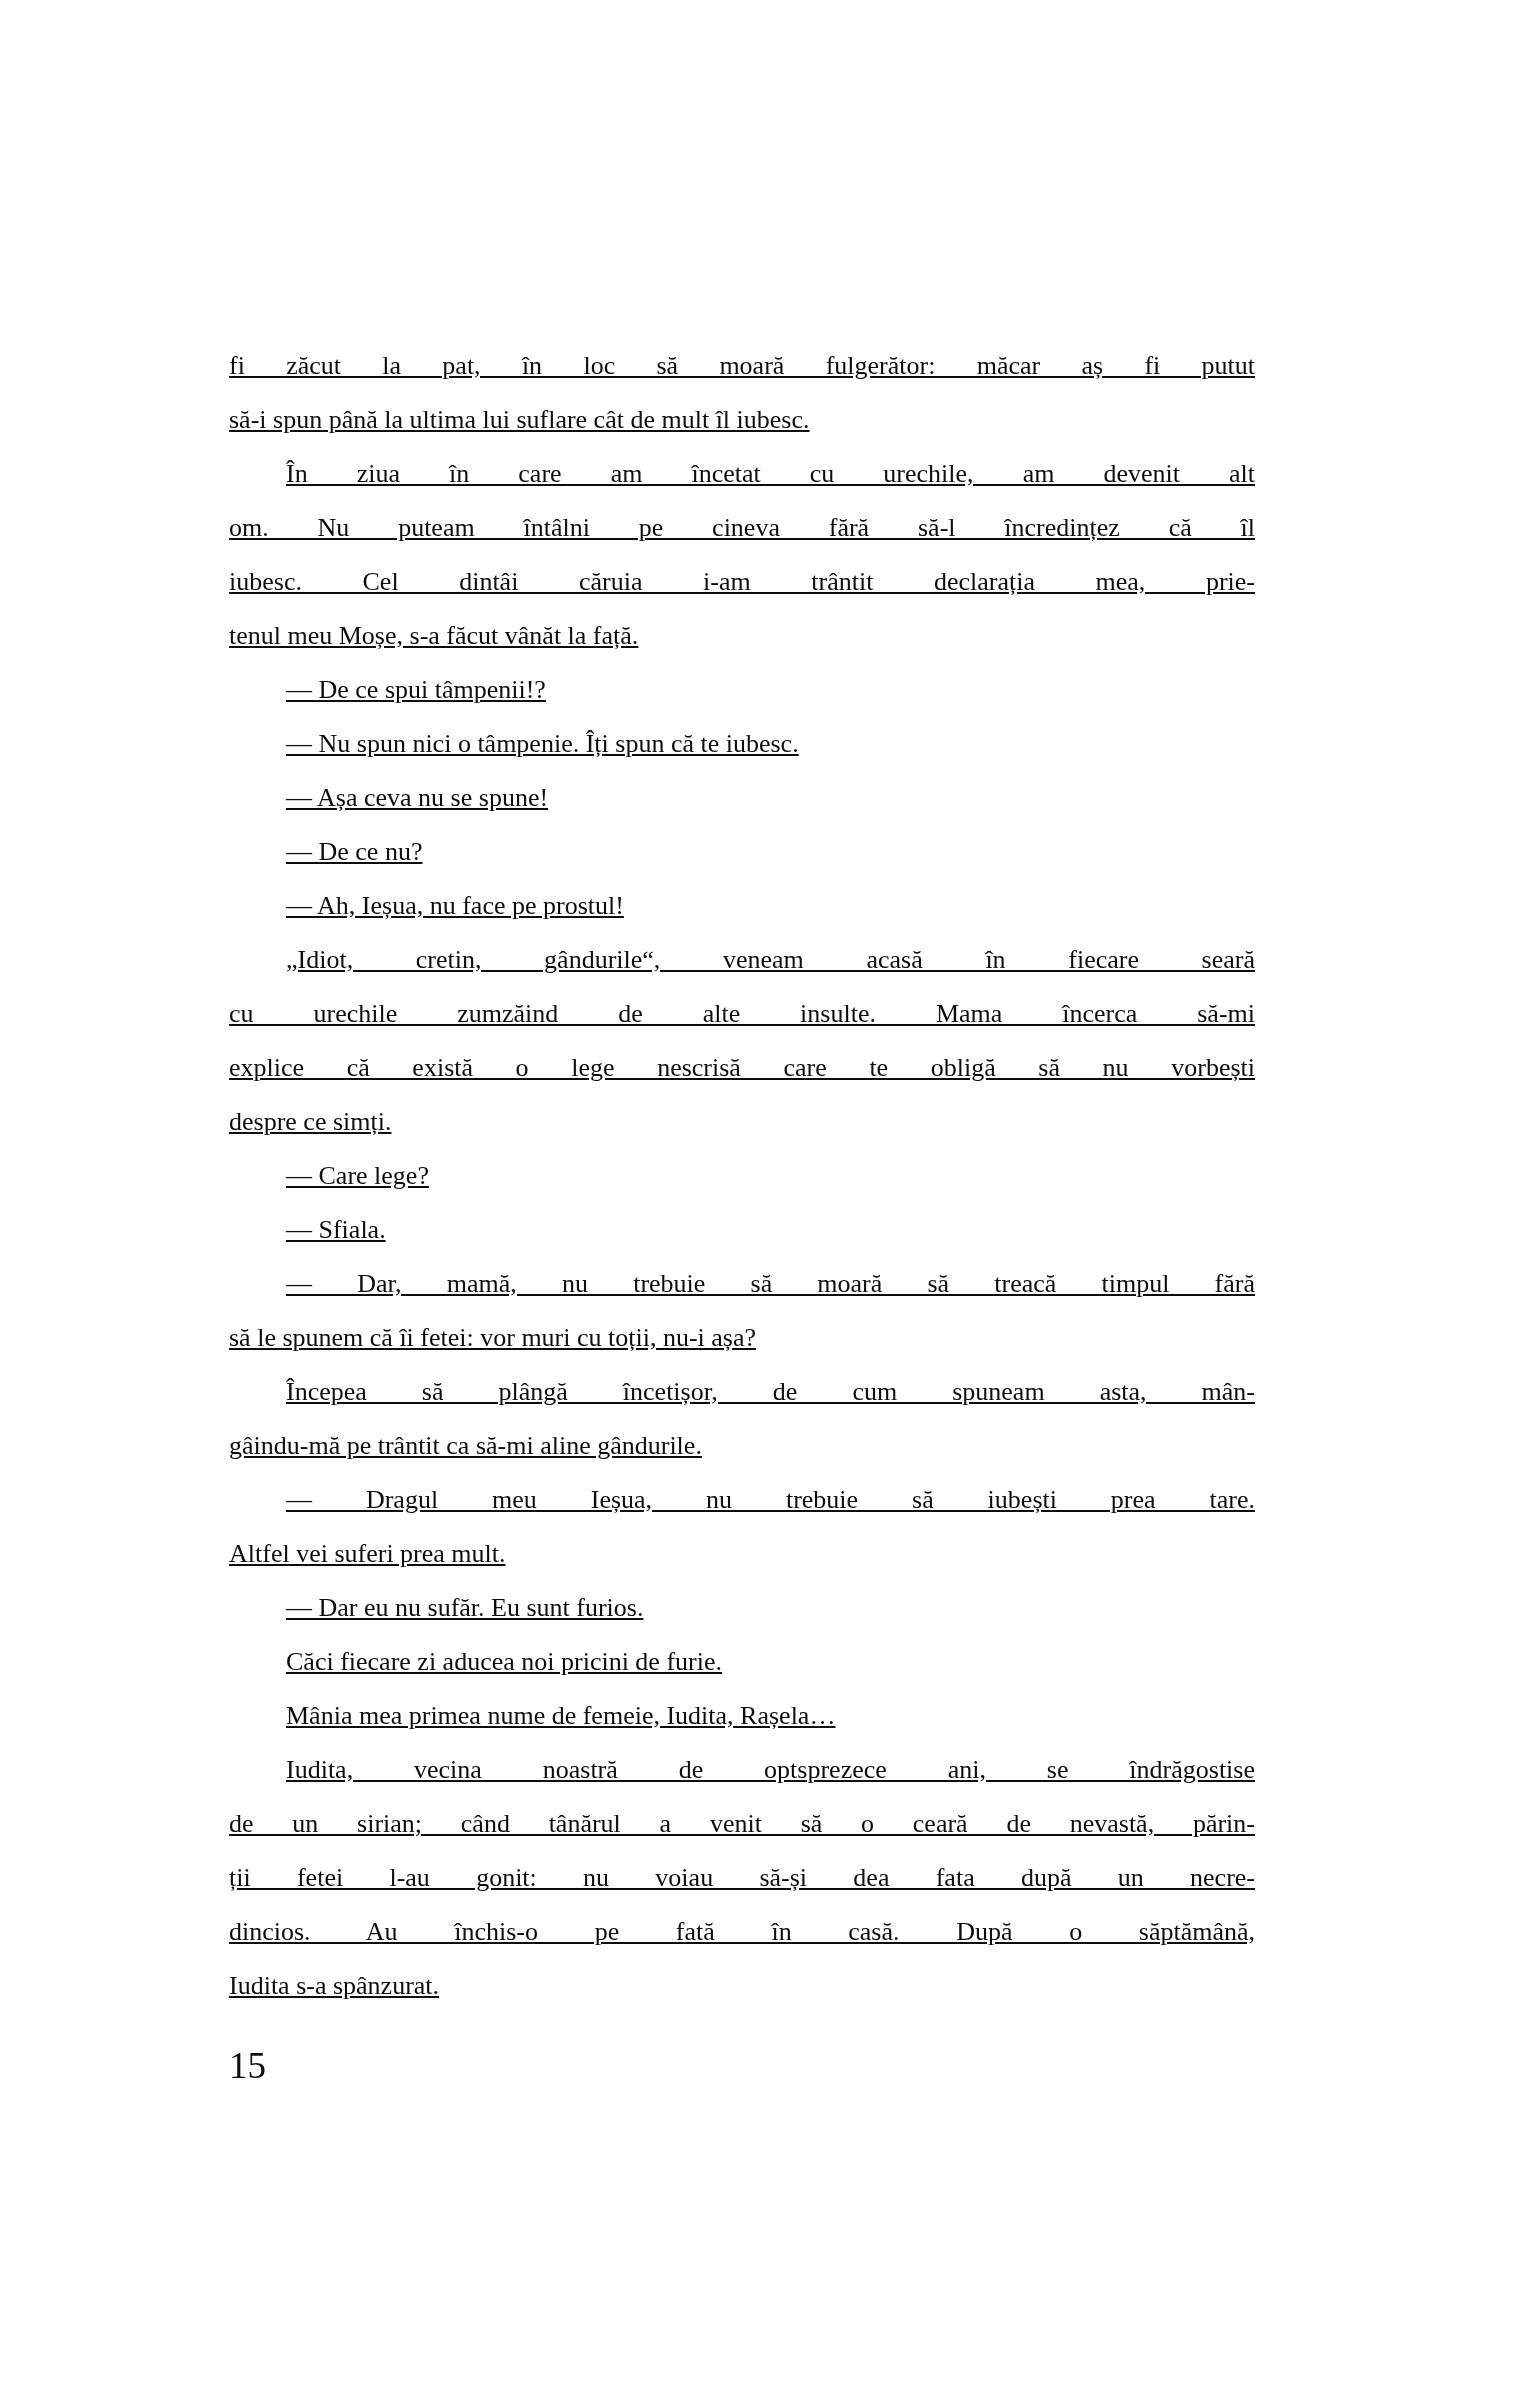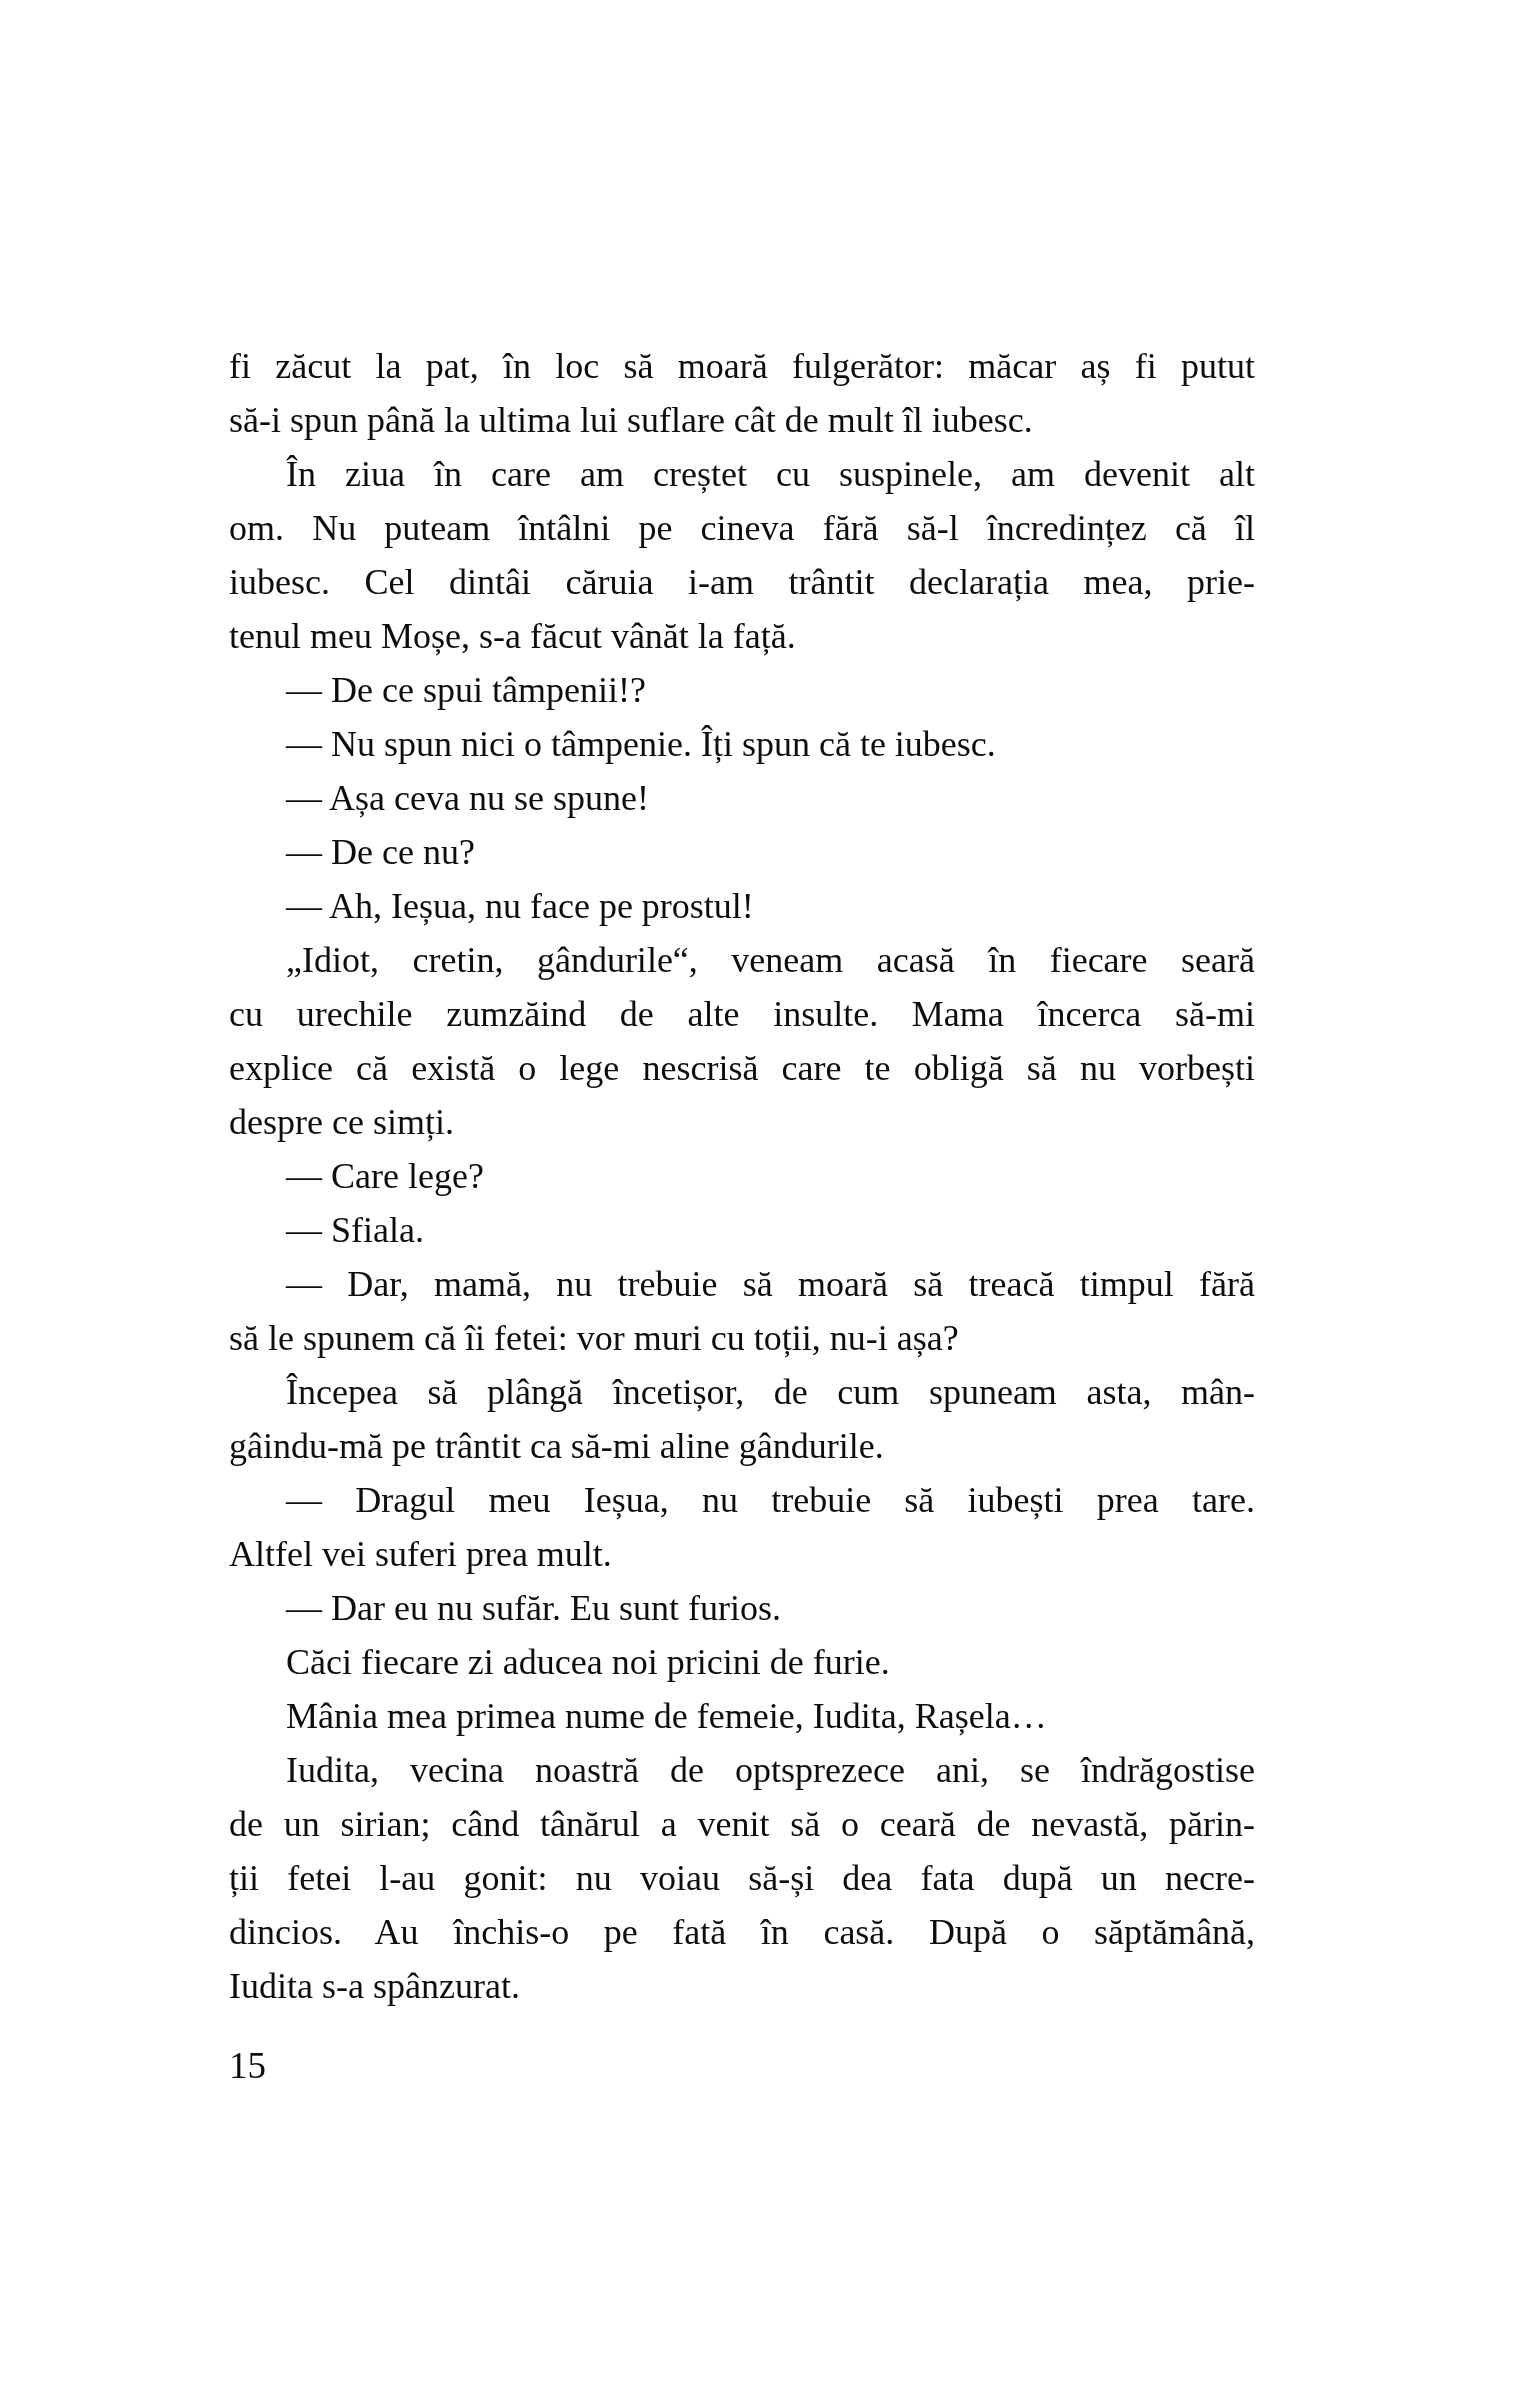--- a/index.html
+++ b/index.html
@@ -21,24 +21,25 @@
   .text-block {
     position: absolute;
     left: 229px;
     top: 339px;
     width: 1026px;
   }
   .line {
     display: block;
     height: 54px;
     line-height: 54px;
-    font-size: 36px;
+    font-size: 26px;
     letter-spacing: 0;
     white-space: normal;
     text-align: left;
+    text-decoration: underline;
   }
   
   .line.j {
     text-align: justify;
     text-align-last: justify;
   }
   
   .line.in {
     text-indent: 57px;
   }
@@ -52,21 +53,21 @@
     font-size: 37px;
   }
 </style>
 </head>
 <body>
 
 <div class="page">
   <div class="text-block">
     <div class="line j">fi zăcut la pat, în loc să moară fulgerător: măcar aș fi putut</div>
     <div class="line">să-i spun până la ultima lui suflare cât de mult îl iubesc.</div>
-    <div class="line j in">În ziua în care am creștet cu suspinele, am devenit alt</div>
+    <div class="line j in">În ziua în care am încetat cu urechile, am devenit alt</div>
     <div class="line j">om. Nu puteam întâlni pe cineva fără să-l încredințez că îl</div>
     <div class="line j">iubesc. Cel dintâi căruia i-am trântit declarația mea, prie-</div>
     <div class="line">tenul meu Moșe, s-a făcut vânăt la față.</div>
     <div class="line in">— De ce spui tâmpenii!?</div>
     <div class="line in">— Nu spun nici o tâmpenie. Îți spun că te iubesc.</div>
     <div class="line in">— Așa ceva nu se spune!</div>
     <div class="line in">— De ce nu?</div>
     <div class="line in">— Ah, Ieșua, nu face pe prostul!</div>
     <div class="line j in">„Idiot, cretin, gândurile“, veneam acasă în fiecare seară</div>
     <div class="line j">cu urechile zumzăind de alte insulte. Mama încerca să-mi</div>

